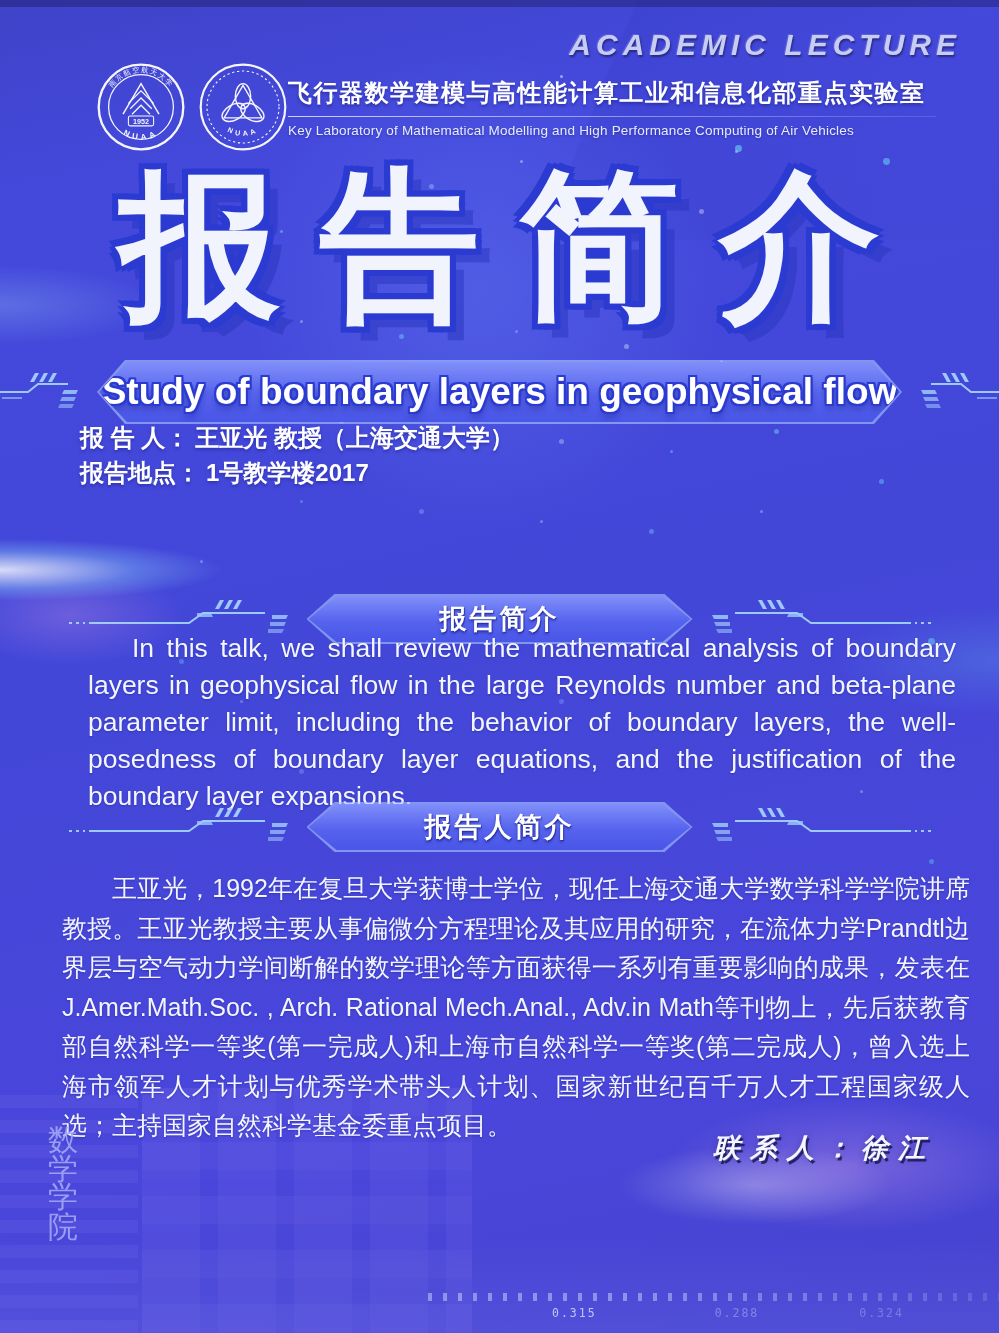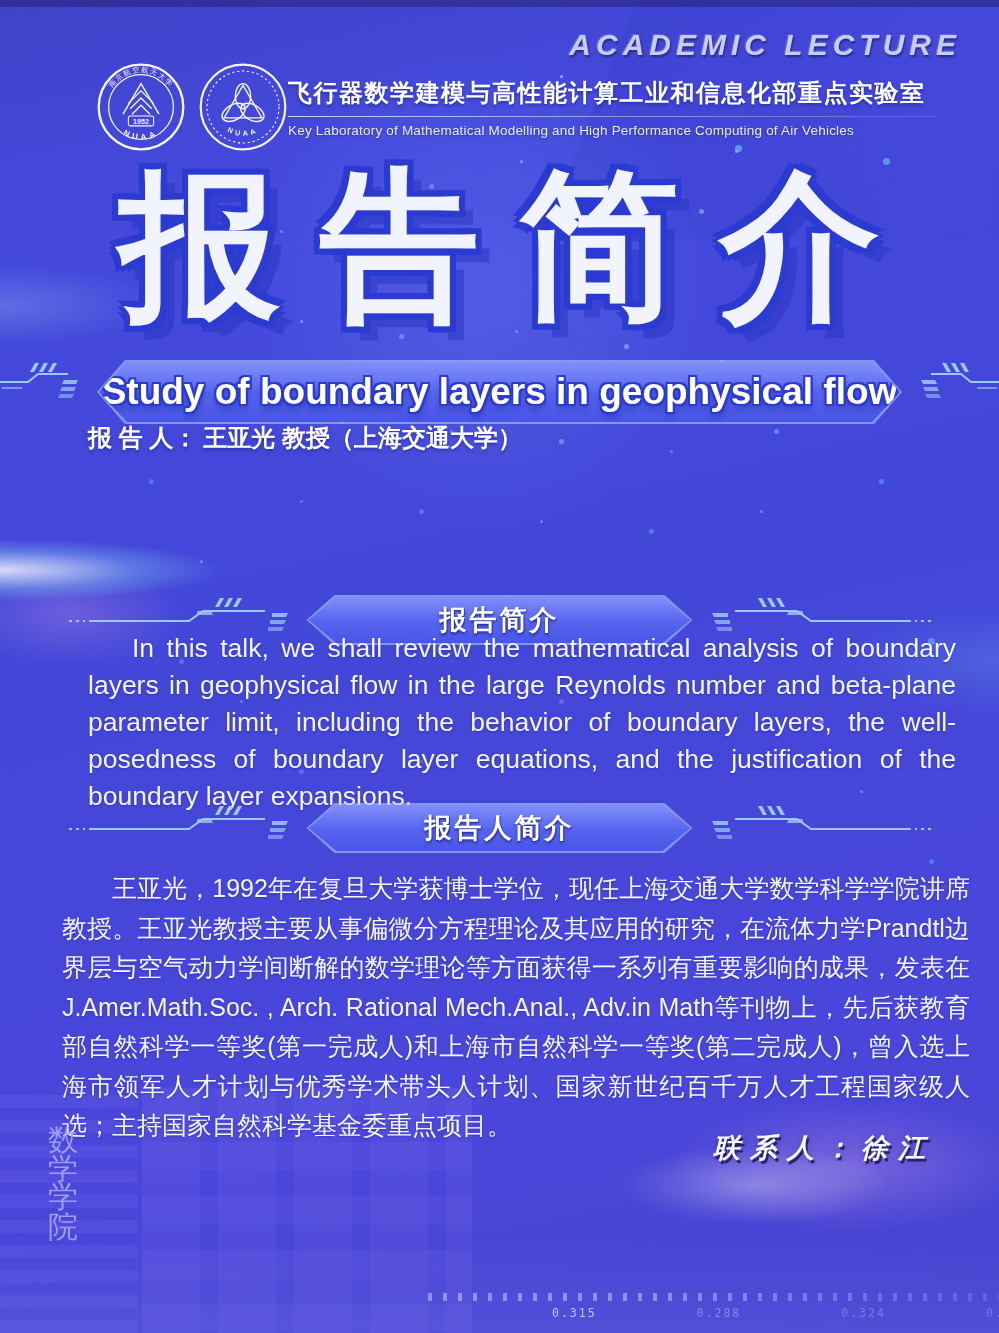--- a/index.html
+++ b/index.html
@@ -68,61 +68,61 @@
     text-shadow:0 1px 2px rgba(25,30,130,.5);}
   
   .hero{top:150px;left:0;width:100%;text-align:center;margin:0;
     font-size:160px;font-weight:900;line-height:1.2;color:#f1f4fd;
     letter-spacing:40px;text-indent:40px;white-space:nowrap;
     text-shadow:
       -6px -6px 0 #2b3bd2,6px -6px 0 #2b3bd2,-6px 6px 0 #2b3bd2,6px 6px 0 #2b3bd2,
       -6px 0 0 #2b3bd2,6px 0 0 #2b3bd2,0 -6px 0 #2b3bd2,0 6px 0 #2b3bd2,
       14px 14px 0 rgba(40,52,190,.5);}
   
-  .banner-row{left:0;width:100%;display:flex;justify-content:center;gap:9px;}
+  .banner-row{left:0;width:100%;display:flex;align-items:center;justify-content:center;gap:9px;}
   .deco{flex:0 0 auto;opacity:.9;}
   .deco.right{transform:scaleX(-1);}
   .hexwrap{background:rgba(172,202,255,.6);padding:2px;}
   .hexwrap,.hexinner{clip-path:polygon(28px 0,calc(100% - 28px) 0,100% 50%,calc(100% - 28px) 100%,28px 100%,0 50%);}
   .hexinner{display:flex;align-items:center;justify-content:center;width:100%;height:100%;box-sizing:border-box;
     background:linear-gradient(180deg,rgba(128,142,250,.95),rgba(84,97,238,.95) 55%,rgba(70,82,230,.95));}
   .title-row{top:360px;height:64px;}
   .title-hex{width:812px;height:60px;margin:0 6px;}
   .lecture-title{font-size:37px;font-weight:bold;color:#fff;letter-spacing:0;white-space:nowrap;margin:0;
     text-shadow:2px 0 0 #2b3bd2,-2px 0 0 #2b3bd2,0 2px 0 #2b3bd2,0 -2px 0 #2b3bd2,
       2px 2px 0 #2b3bd2,-2px -2px 0 #2b3bd2,2px -2px 0 #2b3bd2,-2px 2px 0 #2b3bd2,
       0 5px 7px rgba(20,25,120,.55);}
   .sec1-row{top:595px;height:48px;}
   .sec2-row{top:803px;height:48px;}
   .sec-hex{width:382px;height:46px;margin:0 6px;}
   .sec-heading{font-size:27px;font-weight:bold;color:#fff;letter-spacing:3px;margin:0;
     text-shadow:0 2px 3px rgba(28,36,150,.75),1px 1px 0 rgba(28,36,150,.6);}
   
-  .info-list{top:420px;left:88px;}
+  .info-list{top:420px;left:80px;}
   .info-row{height:35px;line-height:35px;font-size:24px;font-weight:bold;color:#fff;
     text-shadow:0 2px 3px rgba(25,30,130,.5);white-space:nowrap;}
   .info-label{margin-right:6px;}
   
   .para{color:#f4f6ff;text-align:justify;margin:16px;text-shadow:0 1px 2px rgba(25,30,130,.4);}
   .abstract{top:614px;left:72px;width:868px;font-size:26.5px;line-height:37px;text-indent:44px;}
   .bio{top:853px;left:46px;width:908px;font-size:25px;line-height:39.5px;text-indent:50px;}
   
   .contact{top:1130px;right:64px;font-family:"DejaVu Serif",serif;font-style:italic;font-weight:bold;
     font-size:27px;letter-spacing:10px;color:#f5f6ff;white-space:nowrap;
     text-shadow:2px 3px 0 rgba(25,25,85,.85),0 0 6px rgba(40,40,120,.4);margin-left:44px;}
   .watermark{left:42px;top:1102px;writing-mode:vertical-rl;text-orientation:upright;
     font-family:"DejaVu Serif",serif;font-size:30px;letter-spacing:28px;
     color:rgba(168,172,246,.85);}
   .ruler-ticks{left:428px;top:1293px;width:571px;height:8px;opacity:.5;
     background:repeating-linear-gradient(90deg,rgba(232,240,255,.85) 0 4px,transparent 4px 15px);
     -webkit-mask-image:linear-gradient(90deg,#000 35%,rgba(0,0,0,.3));
     mask-image:linear-gradient(90deg,#000 35%,rgba(0,0,0,.3));}
   .ruler-nums{left:552px;top:1306px;display:flex;gap:100px;font-family:"DejaVu Sans Mono",monospace;
     font-size:11.5px;letter-spacing:2px;color:rgba(228,236,255,.75);white-space:nowrap;}
-  .ruler-nums span:nth-child(2){opacity:.45;}
+  .ruler-nums span:nth-child(2){opacity:.45;margin-left:18px;}
   .ruler-nums span:nth-child(3){opacity:.38;}
   .ruler-nums span:nth-child(4){opacity:.32;}
   .ruler-nums span:nth-child(5){opacity:.28;}
 </style>
 </head>
 <body>
 
 <div class="poster">
 
   <div class="abs bg-diag"></div>
@@ -215,20 +215,23 @@
           <path d="M62 27 h14 l-2 4 h-14 z" opacity=".7"></path>
         <path d="M60 34 h14 l-2 4 h-14 z" opacity=".55"></path>
       </g>
     </svg>
   </div>
 
   <div class="abs info-list">
     <div class="info-row">
       <span class="info-label">报 告 人：</span><span class="info-value">王亚光 教授（上海交通大学）</span>
     </div>
+    <div class="info-row">
+      <span class="info-label">报告地点：</span><span class="info-value">1号教学楼2017</span>
+    </div>
   </div>
 
   <div class="abs banner-row sec1-row">
     <svg class="deco left" width="225" height="44" viewBox="0 0 225 44">
       <g stroke="#a8d8ff" fill="none" stroke-width="2">
         <path d="M2 26 h16" stroke-dasharray="3 4"></path>
         <path d="M22 26 h100 l14 -10 h62"></path>
       </g>
       <g fill="#a8d8ff">
         <path d="M148 12 l5 -9 h4 l-5 9 z"></path>

